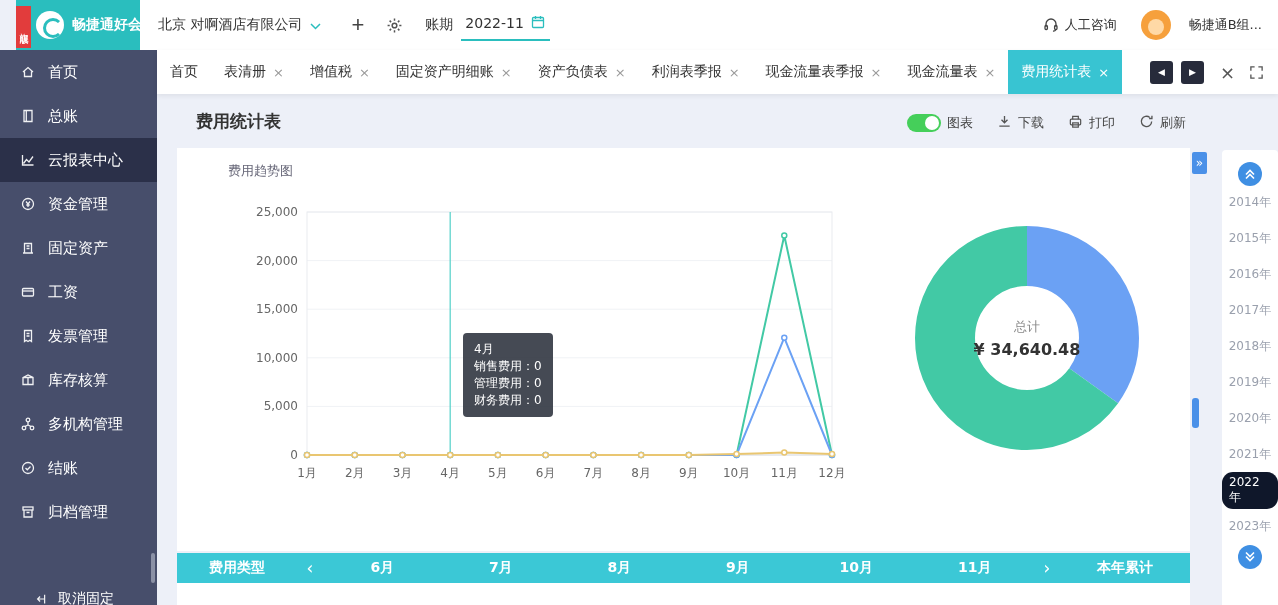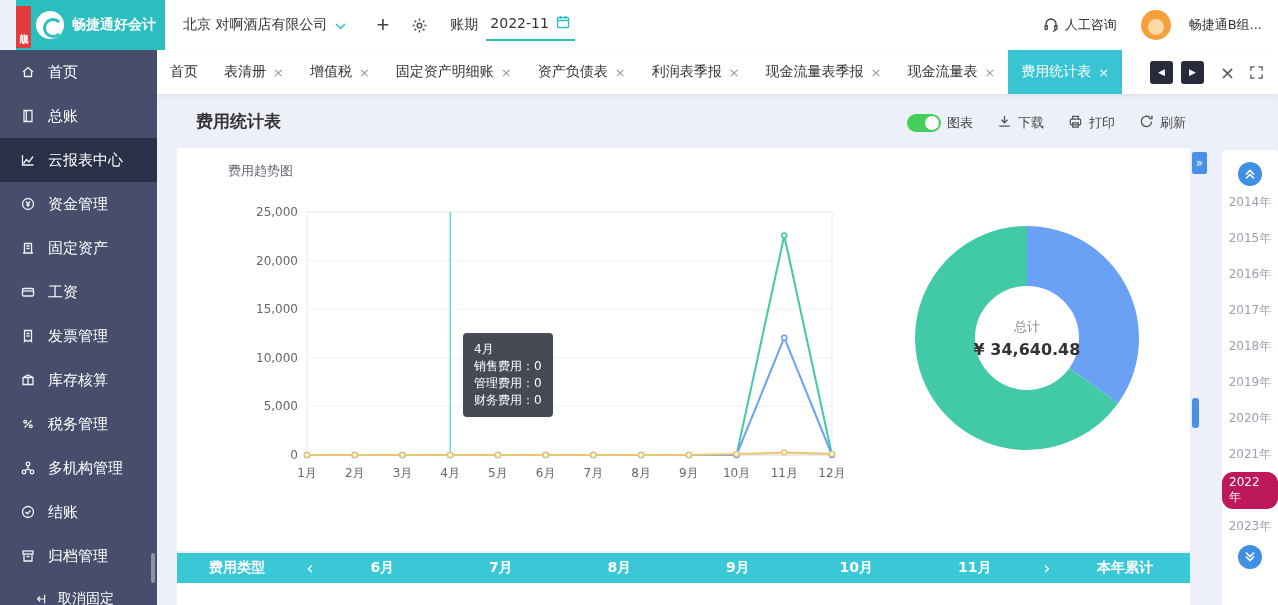--- a/index.html
+++ b/index.html
@@ -8,21 +8,21 @@
 
   
   .logo{position:absolute;left:0;top:0;width:157px;height:50px;background:#2abebe;display:flex;align-items:center;margin-left:16px;}
   .edition{position:absolute;left:0;top:6px;width:15px;height:42px;background:#e23c3c;color:#fff;
            font-size:9px;writing-mode:vertical-rl;text-align:center;line-height:15px;letter-spacing:1px;}
   .logo-circle{width:28px;height:28px;border-radius:50%;background:#fff;margin-left:20px;position:relative;}
   .logo-circle::after{content:"";position:absolute;left:7px;top:7px;width:14px;height:14px;border-radius:50%;
            border:3px solid #2abebe;border-right-color:transparent;}
   .logo-text{color:#fff;font-weight:bold;font-size:14px;margin-left:8px;white-space:nowrap;}
 
-  .topbar{position:absolute;left:165px;top:0;right:0;height:50px;background:#fff;border-bottom:3px solid #a3a3a3;
+  .topbar{position:absolute;left:140px;top:0;right:0;height:50px;background:#fff;border-bottom:3px solid #a3a3a3;
           display:flex;align-items:center;justify-content:flex-end;}
   .company-select{display:flex;align-items:center;gap:8px;margin-left:18px;cursor:pointer;font-size:14px;color:#333;}
   .add-btn{margin-left:26px;background:none;border:none;font-size:22px;color:#444;line-height:1;cursor:pointer;padding:0 4px;}
   .gear-wrap{margin-left:18px;cursor:pointer;display:flex;align-items:center;}
   .period{display:flex;align-items:center;margin-left:22px;gap:8px;font-size:14px;}
   .period-box{display:flex;align-items:center;gap:6px;border-bottom:2px solid #2abebe;padding:4px 4px 6px 4px;cursor:pointer;}
   .topbar-right{margin-left:auto;display:flex;align-items:center;gap:10px;margin-right:16px;}
   .support{display:flex;align-items:center;gap:6px;font-size:13px;color:#333;cursor:pointer;margin-right:14px;}
   .avatar{width:30px;height:30px;border-radius:50%;background:#f6a03c;position:relative;overflow:hidden;cursor:pointer;}
   .avatar::after{content:"";position:absolute;left:7px;top:9px;width:16px;height:16px;border-radius:50%;background:#ffd9a6;}
@@ -79,21 +79,21 @@
   
   .year-panel{position:absolute;left:1222px;top:150px;width:56px;height:455px;background:#fff;border-radius:4px 4px 0 0;}
   .year-btn{position:absolute;left:16px;width:24px;height:24px;border-radius:50%;background:#3f8fe3;border:none;
             display:flex;align-items:center;justify-content:center;cursor:pointer;padding:0;}
   .year-up{top:12px;}
   .year-down{bottom:36px;}
   .year-down svg{transform:rotate(180deg);}
   .year-list{padding-top:34px;}
   .year-item{height:36px;display:flex;align-items:center;justify-content:center;font-size:12px;color:#9aa0ad;cursor:pointer;}
   .year-item.selected{color:#fff;}
-  .year-item.selected span{background:#be185d;border-radius:11px;padding:3px 7px;}
+  .year-item.selected span{background:#0f172a;border-radius:11px;padding:3px 7px;}
 
   
   .footer-bar{position:absolute;left:177px;top:553px;width:1013px;height:30px;background:#3bc8d6;color:#fff;
               display:flex;align-items:center;font-size:14px;font-weight:bold;}
   .fcell{display:flex;align-items:center;justify-content:center;}
   .f-type{width:120px;}
   .f-arrow{width:26px;font-size:17px;font-weight:normal;cursor:pointer;}
   .f-month{flex:1;}
   .f-total{width:130px;}
   .footer-row{position:absolute;left:177px;top:583px;width:1013px;height:22px;background:#fff;}
@@ -213,30 +213,20 @@
         </span>
       <span>发票管理</span>
     </div>
     <div class="nav-item">
       <span class="nav-icon">
           <svg width="16" height="16" viewBox="0 0 16 16" fill="none" stroke="#fff" stroke-width="1.3">
             <path d="M3 5.5 L8 3 L13 5.5 V12.5 H3 Z M3 5.5 H13 M8 5.5 V12.5"></path>
           </svg>
         </span>
       <span>库存核算</span>
-    </div>
-    <div class="nav-item">
-      <span class="nav-icon">
-          <svg width="16" height="16" viewBox="0 0 16 16" fill="none" stroke="#fff" stroke-width="1.3">
-            <circle cx="5.2" cy="5.8" r="1.4"></circle>
-            <circle cx="10.8" cy="10.2" r="1.4"></circle>
-            <path d="M11.5 4.5 L4.5 11.5"></path>
-          </svg>
-        </span>
-      <span>税务管理</span>
     </div>
     <div class="nav-item">
       <span class="nav-icon">
           <svg width="16" height="16" viewBox="0 0 16 16" fill="none" stroke="#fff" stroke-width="1.3">
             <circle cx="8" cy="4" r="1.8"></circle>
             <circle cx="4" cy="12" r="1.8"></circle>
             <circle cx="12" cy="12" r="1.8"></circle>
             <path d="M8 6 V9 M8 9 L4.8 10.6 M8 9 L11.2 10.6"></path>
           </svg>
         </span>

